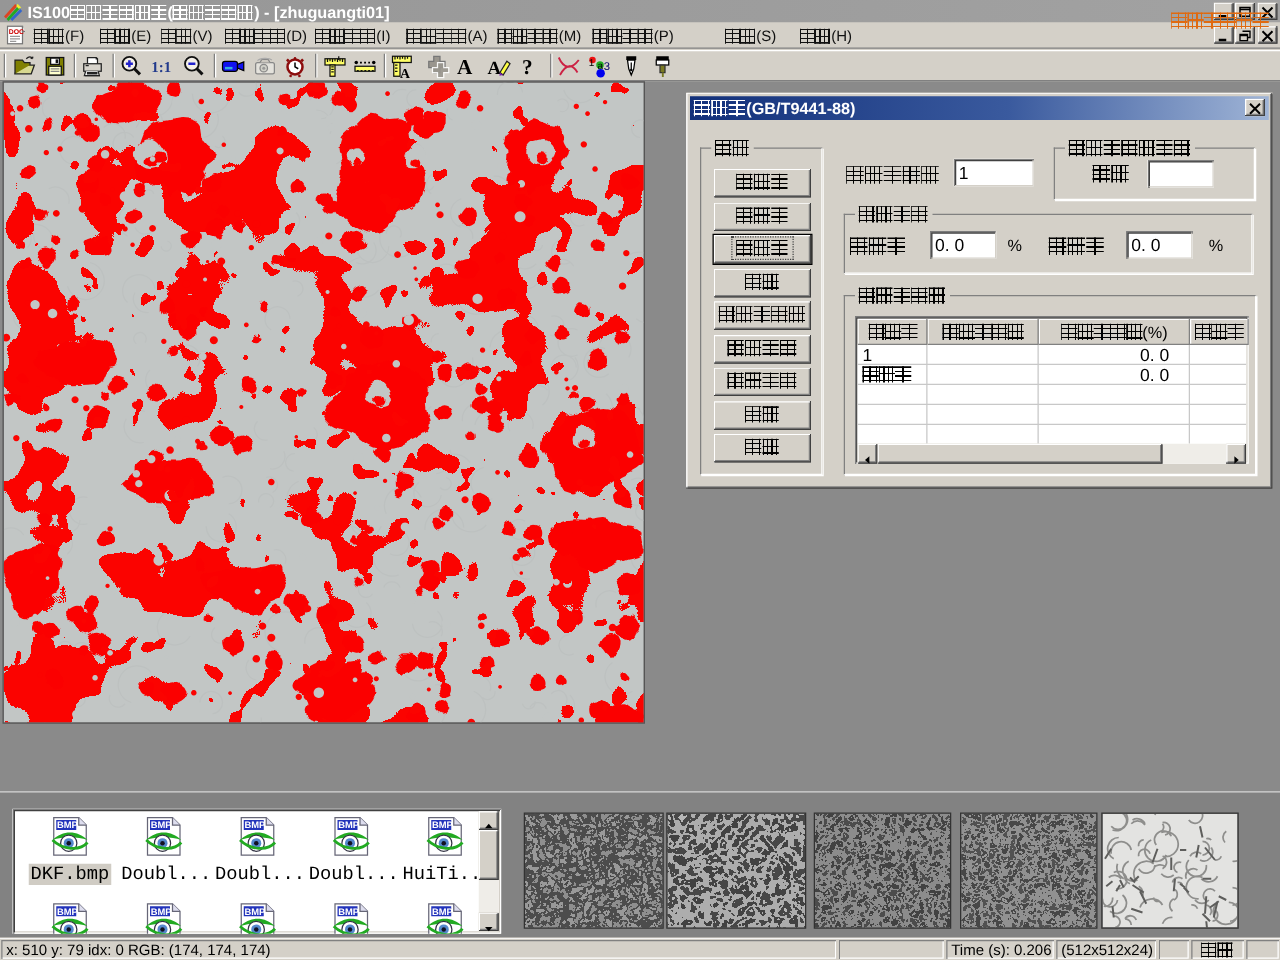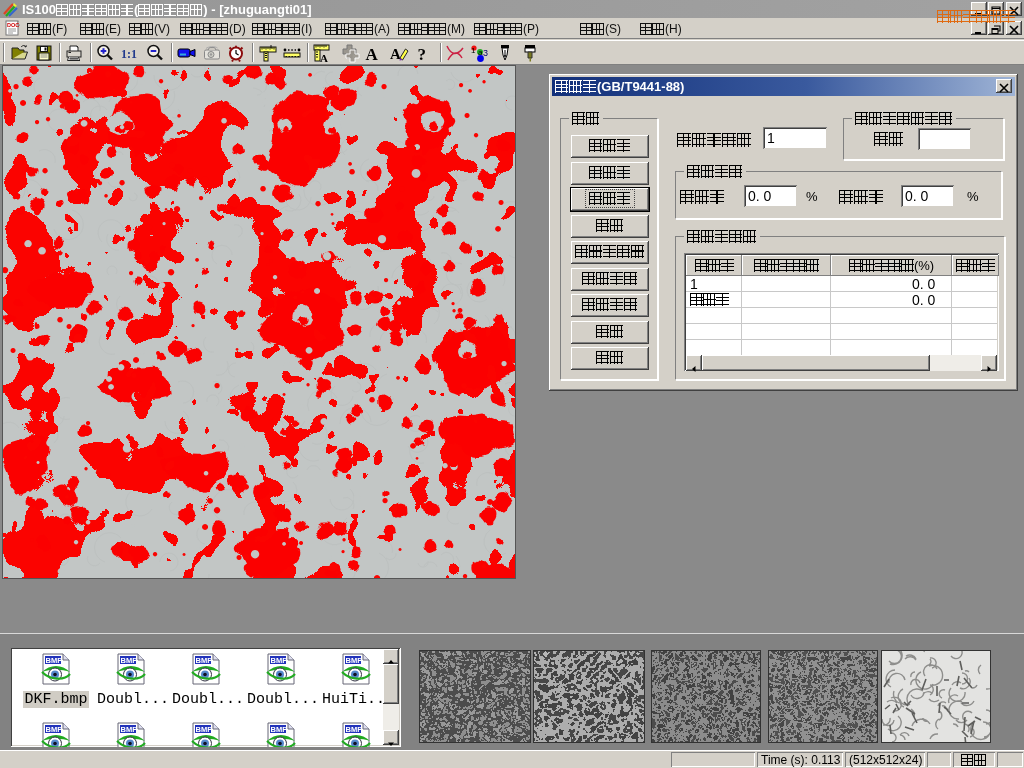--- a/index.html
+++ b/index.html
@@ -486,18 +486,19 @@
 </filter>
     </defs>
 <rect width="108" height="91" filter="url(#f44)"></rect>
   </svg>
 <svg class="abs" style="left:882px;top:651px;outline:1px solid #333" width="108" height="91" viewBox="0 0 108 91">
     <rect width="108" height="91" fill="#e3e3e1"></rect>
     <path d="M9 82A4 4 0 1 1 10 91M80 22A5 5 0 1 1 80 33M67 52A6 6 0 0 1 76 45M41 43A7 7 0 0 1 50 42M29 58A7 7 0 0 1 32 66M28 53A8 8 0 0 1 21 38M51 33A9 9 0 1 1 39 21M29 34A4 4 0 1 1 38 32M22 56A6 6 0 0 1 18 49M70 34A6 6 0 0 1 79 32M90 77A5 5 0 0 1 88 86M29 26A4 4 0 0 1 33 21M57 49A7 7 0 0 1 47 48M60 47A4 4 0 1 1 63 39M82 69A5 5 0 0 1 90 62M60 55A3 3 0 0 1 64 58M27 54A10 10 0 0 1 41 40M18 84A5 5 0 0 1 27 85M83 41A8 8 0 1 1 69 37M56 55A5 5 0 0 1 64 52M48 8A4 4 0 0 1 47 14M57 60A5 5 0 0 1 57 69M98 23A6 6 0 0 1 99 14M50 35A6 6 0 0 1 48 44M12 69A6 6 0 0 1 0 68M77 68A9 9 0 1 1 80 51M30 75A10 10 0 0 1 48 73M85 69A7 7 0 0 1 74 69M79 -2A6 6 0 0 1 69 5M23 8A7 7 0 0 1 34 9M48 88A8 8 0 0 1 56 83M42 1A10 10 0 0 1 60 -2M71 -5A9 9 0 0 1 81 -1M107 84A10 10 0 1 1 92 71M83 20A4 4 0 0 1 87 21M56 78A6 6 0 0 1 57 68M15 -1A7 7 0 1 1 7 10M9 36A9 9 0 0 1 13 19M101 71A7 7 0 1 1 102 86M7 32A8 8 0 0 1 23 29M104 59A7 7 0 1 1 104 73M16 -3A9 9 0 0 1 8 13M47 15A10 10 0 1 1 48 34M71 73A5 5 0 0 1 76 76M42 41A7 7 0 0 1 29 44M16 65A8 8 0 1 1 6 78M92 50A8 8 0 0 1 79 52M45 70A3 3 0 0 1 41 67M17 52A10 10 0 0 1 12 40M8 67A6 6 0 0 1 1 74M114 24A10 10 0 0 1 104 38M5 51A7 7 0 0 1 15 52M95 34A5 5 0 0 1 90 37M48 7A5 5 0 0 1 50 17M43 25A7 7 0 1 1 55 18M83 73A5 5 0 0 1 86 81M24 5A7 7 0 0 1 34 8M9 47A7 7 0 1 1 11 60M18 84A5 5 0 0 1 23 89M87 27A7 7 0 0 1 78 37" fill="none" stroke="#8e8e8c" stroke-width="1.4"></path>
     <path d="M80 80l6 6M87 52l-7 0M93 70l-7 5M44 28l-4 11M78 10l2 9M8 74l1 9M62 56l4 3M14 57l-3 5M83 66l-1 14M58 52l-1 10M30 62l5 10M14 53l3 6M92 70l-3 13M77 25l-2 10M24 57l9 6M82 27l8 10M93 66l6 3M55 35l0 10M7 28l-5 8M29 50l-4 4M67 29l-5 0M22 51l4 4M23 76l9 3M8 54l-5 4M65 59l4 4M83 86l1 9" fill="none" stroke="#5e5e5c" stroke-width="1.6"></path>
   </svg>
 <div class="abs" style="left:0;top:750px;width:1024px;height:18px;background:#d4d0c8;box-shadow:inset 0 1px 0 #fff">
+    <div class="abs" style="left:1px;top:2px;width:668px;height:15px;box-shadow:inset 1px 1px 0 #808080,inset -1px -1px 0 #fff;font-size:12px;padding:1px 4px 0 4px;text-align:left;white-space:nowrap">x: 510 y: 79  idx: 0  RGB: (174, 174, 174)</div>
     <div class="abs" style="left:671px;top:2px;width:84px;height:15px;box-shadow:inset 1px 1px 0 #808080,inset -1px -1px 0 #fff;font-size:12px;padding:1px 4px 0 4px;text-align:left;white-space:nowrap"></div>
-    <div class="abs" style="left:757px;top:2px;width:86px;height:15px;box-shadow:inset 1px 1px 0 #808080,inset -1px -1px 0 #fff;font-size:12px;padding:1px 4px 0 4px;text-align:left;white-space:nowrap">Time (s): 0.113</div>
+    <div class="abs" style="left:757px;top:2px;width:86px;height:15px;box-shadow:inset 1px 1px 0 #808080,inset -1px -1px 0 #fff;font-size:12px;padding:1px 4px 0 4px;text-align:left;white-space:nowrap">Time (s): 0.206</div>
     <div class="abs" style="left:845px;top:2px;width:80px;height:15px;box-shadow:inset 1px 1px 0 #808080,inset -1px -1px 0 #fff;font-size:12px;padding:1px 4px 0 4px;text-align:left;white-space:nowrap">(512x512x24)</div>
     <div class="abs" style="left:927px;top:2px;width:24px;height:15px;box-shadow:inset 1px 1px 0 #808080,inset -1px -1px 0 #fff;font-size:12px;padding:1px 4px 0 4px;text-align:left;white-space:nowrap"></div>
     <div class="abs" style="left:953px;top:2px;width:42px;height:15px;box-shadow:inset 1px 1px 0 #808080,inset -1px -1px 0 #fff;font-size:12px;padding:1px 4px 0 4px;text-align:center;white-space:nowrap"><i class="z z1" style="width:12px;height:12px;margin-right:1px"></i><i class="z z2" style="width:12px;height:12px;margin-right:1px"></i></div>
     <div class="abs" style="left:997px;top:2px;width:26px;height:15px;box-shadow:inset 1px 1px 0 #808080,inset -1px -1px 0 #fff;font-size:12px;padding:1px 4px 0 4px;text-align:left;white-space:nowrap"></div>
   </div>
 </body></html>

